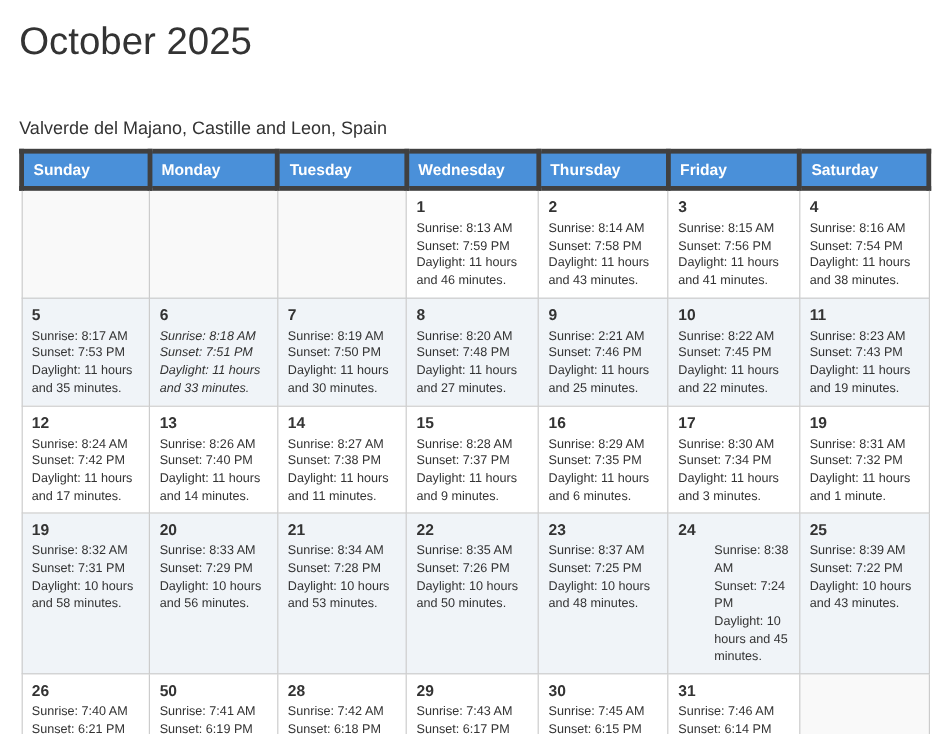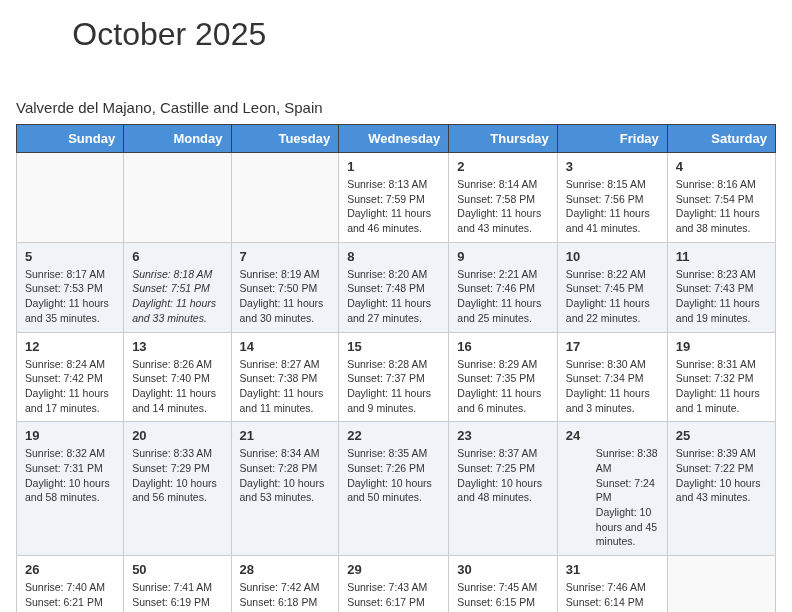--- a/index.html
+++ b/index.html
@@ -26,45 +26,45 @@
       font-weight: bold;
       line-height: 1.1;
     }
     .logo-text .general { color: #333; }
     .logo-text .blue { color: #4a90d9; }
     .logo-icon {
       width: 28px;
       height: 28px;
     }
     .title-block {
-      text-align: center;
+      text-align: left;
     }
     .month-title {
       font-size: 32px;
       color: #333;
       font-weight: normal;
     }
     .subtitle {
       font-size: 15px;
       color: #333;
       margin-top: 46px;
     }
     .calendar {
       width: 100%;
       border-collapse: collapse;
       margin-top: 8px;
     }
     .calendar th {
       background-color: #4a90d9;
       color: #fff;
-      text-align: right;
+      text-align: left;
       padding: 6px 8px;
       font-size: 13px;
       font-weight: bold;
-      border: 1px solid #404040;
+      border: 4px solid #404040;
     }
     .calendar td {
       vertical-align: top;
       padding: 6px 8px;
       border: 1px solid #ccc;
       width: 113px;
       min-height: 80px;
       font-size: 11px;
       color: #333;
       background: #fff;

